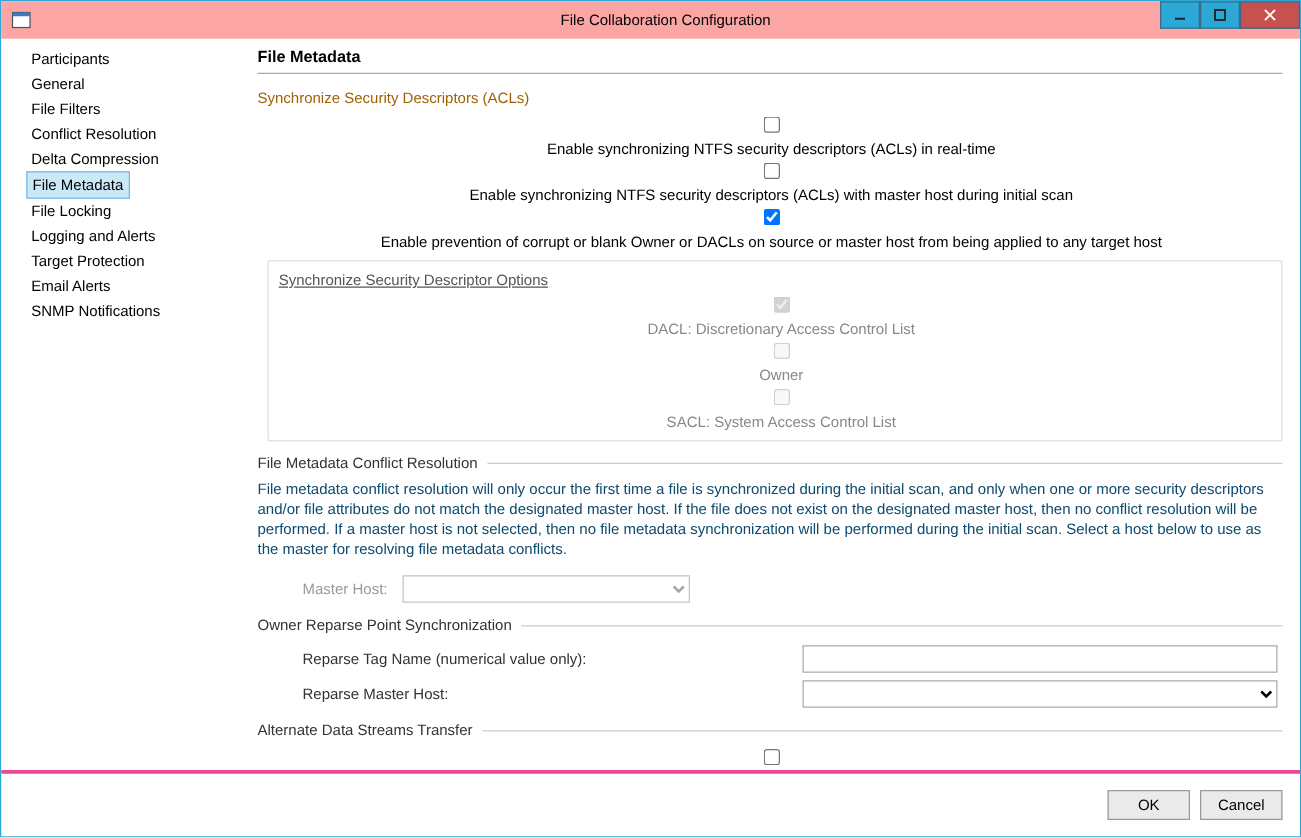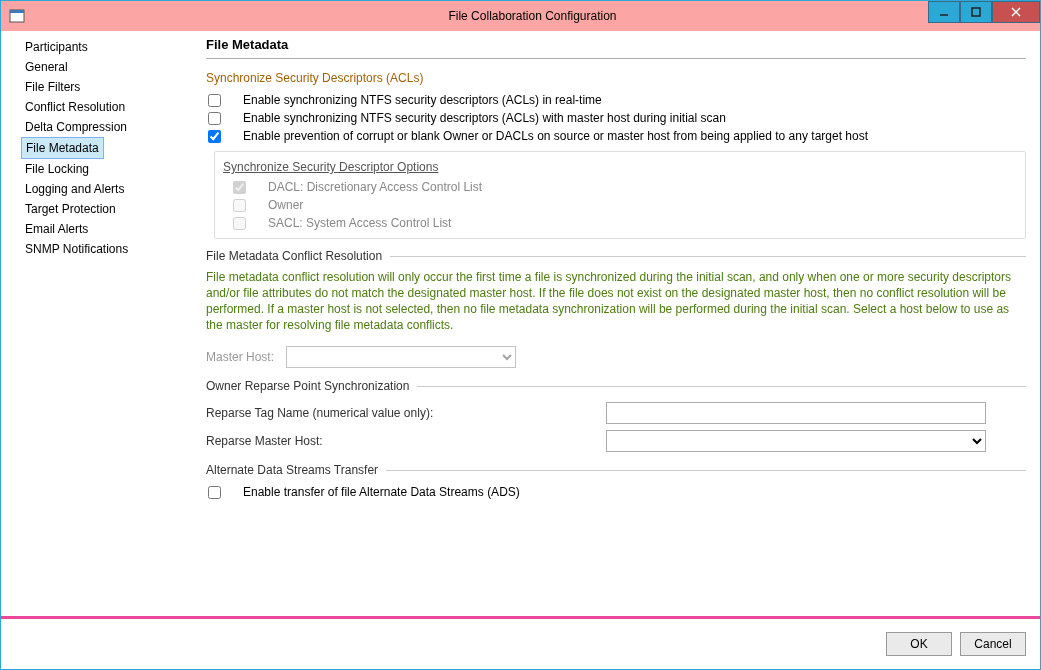--- a/index.html
+++ b/index.html
@@ -46,40 +46,40 @@
   flex: 1; padding: 6px 14px 10px 10px;
   overflow-y: auto;
 }
 .page-title {
   font-weight: bold; font-size: 13px;
   padding-bottom: 6px; border-bottom: 1px solid #aaa;
   margin-bottom: 12px;
 }
 .group-title { font-size: 12px; color: #a16207; margin-bottom: 6px; }
 
-.checkbox-row { display: flex; align-items: center; gap: 22px; padding: 2px 0 2px 2px; }
+.checkbox-row { display: flex; align-items: center; gap: 6px; padding: 2px 0 2px 2px; flex-direction: column; }
 .checkbox-row input[type=checkbox] { width: 13px; height: 13px; }
 .checkbox-row.disabled { color: #888; }
 .checkbox-row.disabled input { accent-color: #888; }
 
 .subgroup {
   border: 1px solid #ddd; border-radius: 2px;
   margin: 6px 0 10px 8px; padding: 4px 8px 6px 16px;
 }
 .subgroup-title { color: #555; margin: 4px 0 4px -8px; text-decoration: underline; }
 
 .sect { margin-top: 8px; }
 .sect-head { display: flex; align-items: center; gap: 8px; margin-bottom: 6px; }
 .sect-head .line { flex:1; height:1px; background:#ccc; }
 .sect-head .label { color:#333; }
 
-.desc { color: #4d7c0f; line-height: 16px; margin-bottom: 10px; }
+.desc { color: #0c4a6e; line-height: 16px; margin-bottom: 10px; }
 
 .form-row { display: flex; align-items: center; gap: 10px; padding: 3px 0; }
-.form-row label { width: 260px; color: #333; }
+.form-row label { width: 260px; color: #333; margin-left: 36px; }
 .form-row label.dis { color: #999; width: 70px; }
 .form-row input[type=text], .form-row select {
   height: 22px; border: 1px solid #aaa; font-size: 12px; padding: 0 4px;
 }
 .form-row select { background: #fff; }
 
 .footer {
   height: 50px; display: flex; justify-content: flex-end; align-items: center;
   gap: 8px; padding: 0 14px;
 }

